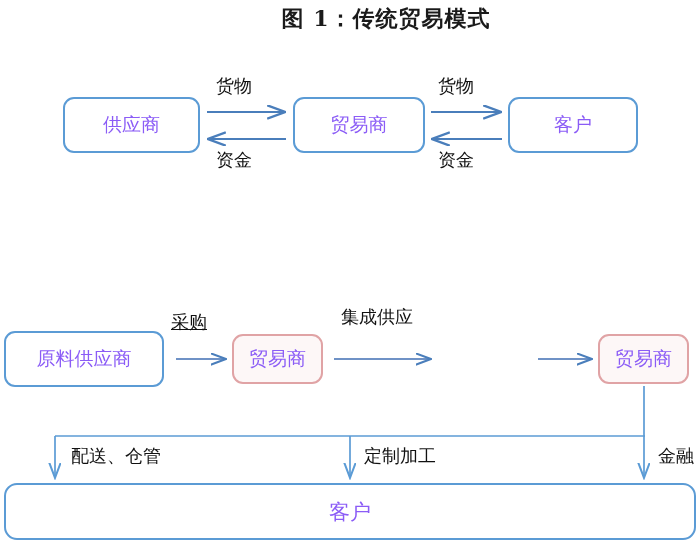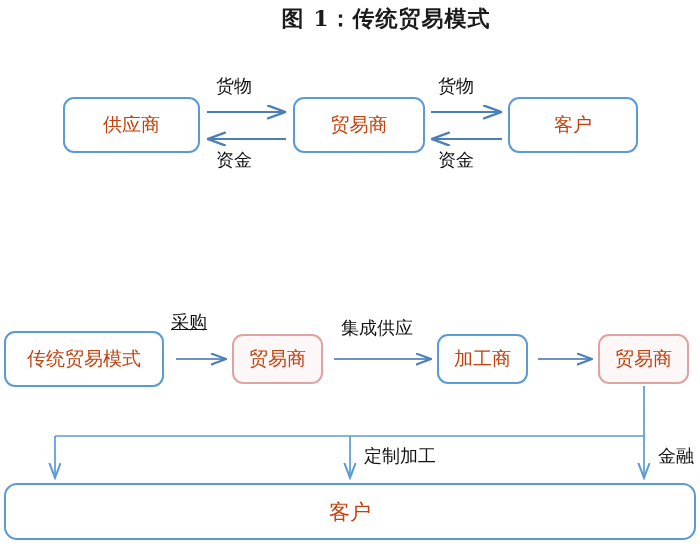--- a/index.html
+++ b/index.html
@@ -49,21 +49,21 @@
   #title-2 { top: 250px; }
 
   
   .node {
     position: absolute;
     box-sizing: border-box;
     display: flex;
     align-items: center;
     justify-content: center;
     font-size: 19px;
-    color: #c2410c;
+    color: #8b5cf6;
     white-space: nowrap;
     background: #ffffff;
   }
   .node.blue {
     border: 2px solid #5B9BD5;
     border-radius: 11px;
   }
   .node.pink {
     border: 2px solid #E0A3A5;
     border-radius: 11px;
@@ -93,21 +93,21 @@
 
   
   #n-raw-supplier { left: 4px;   top: 331px; width: 160px; height: 56px; }
   #n-trader-2     { left: 232px; top: 334px; width: 91px;  height: 50px; }
   #n-processor    { left: 437px; top: 334px; width: 91px;  height: 50px; }
   #n-trader-3     { left: 598px; top: 334px; width: 91px;  height: 50px; }
   #n-customer-2   { left: 4px;   top: 483px; width: 692px; height: 57px;
                     font-size: 21px; }
 
   #lbl-purchase   { left: 171px; top: 310px; text-decoration: underline; }
-  #lbl-integrated { left: 341px; top: 316px; text-align: right; }
+  #lbl-integrated { left: 341px; top: 305px; text-align: right; }
   #lbl-delivery   { left: 71px;  top: 444px; }
   #lbl-custom     { left: 364px; top: 444px; text-align: right; }
   #lbl-finance    { left: 658px; top: 444px; }
 </style>
 </head>
 <body>
 
 <div class="canvas">
 
   <svg class="svg-layer" viewBox="0 0 700 547">
@@ -174,32 +174,32 @@
 
   <div class="edge-label" id="lbl-goods-1">货物</div>
 
   <div class="edge-label" id="lbl-funds-1">资金</div>
 
   <div class="edge-label" id="lbl-goods-2">货物</div>
 
   <div class="edge-label" id="lbl-funds-2">资金</div>
 
 
-  <div class="node blue" id="n-raw-supplier">传统贸易模式</div>
+  <div class="node blue" id="n-raw-supplier">原料供应商</div>
 
   <div class="node pink" id="n-trader-2">贸易商</div>
 
-  <div class="node blue" id="n-processor">加工商</div>
 
   <div class="node pink" id="n-trader-3">贸易商</div>
 
   <div class="node blue wide" id="n-customer-2">客户</div>
 
   <div class="edge-label" id="lbl-purchase">采购</div>
 
   <div class="edge-label" id="lbl-integrated">集成供应</div>
 
+  <div class="edge-label" id="lbl-delivery">配送、仓管</div>
 
   <div class="edge-label" id="lbl-custom">定制加工</div>
 
   <div class="edge-label" id="lbl-finance">金融</div>
 
 </div>
 
 </body></html>

